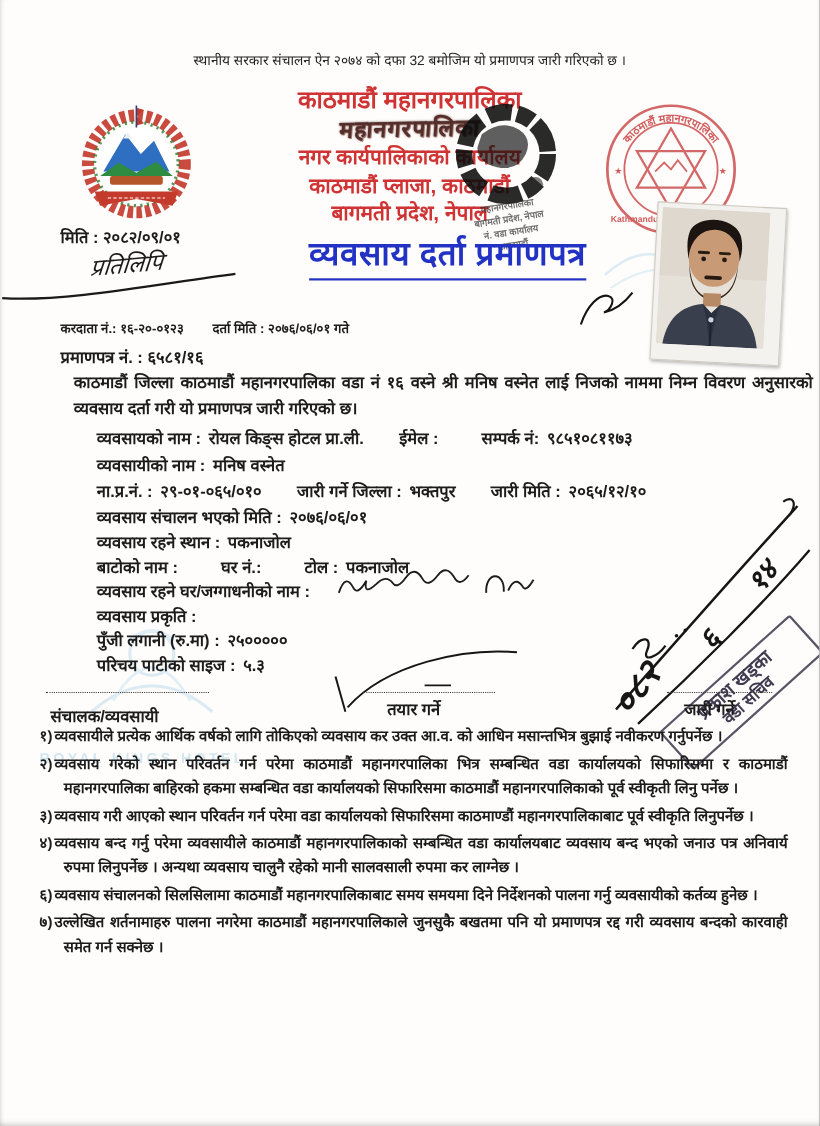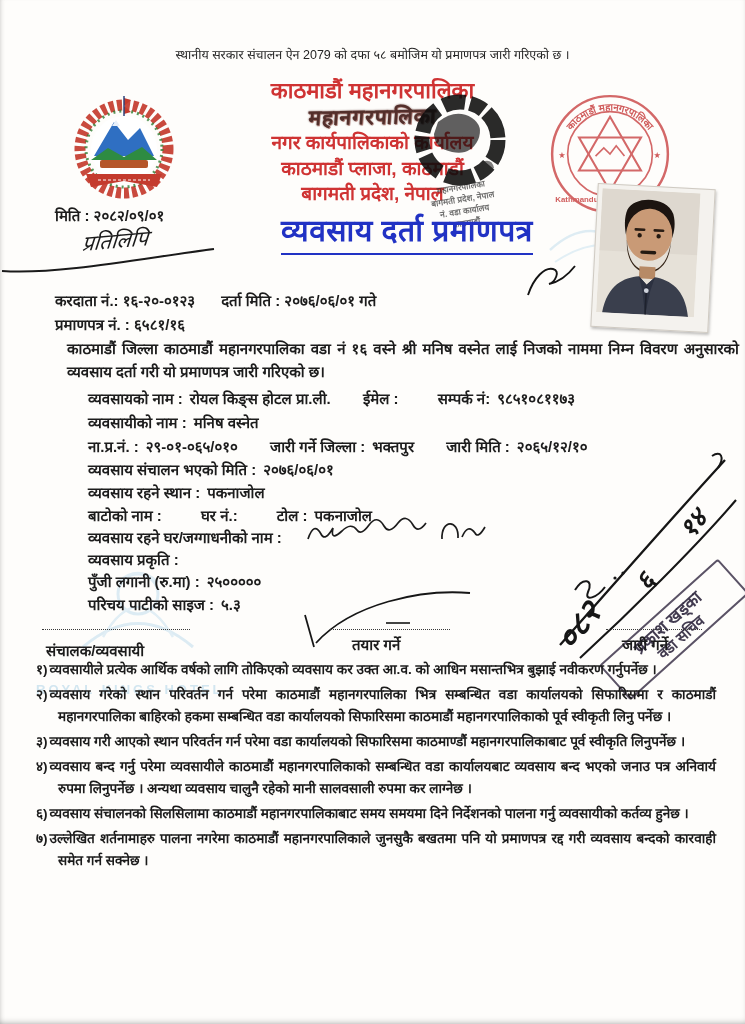--- a/index.html
+++ b/index.html
@@ -28,21 +28,21 @@
     top:209px;left:281px;font-size:30px;font-weight:bold;color:#2132c4;
     border-bottom:2.5px solid #2132c4;padding-bottom:3px;letter-spacing:.5px;
   }
   
   .dateline{top:205px;left:55px;font-size:15px;font-weight:600;text-align:center;}
   .hand-copy{
     top:226px;left:82px;font-size:21px;color:#1a1a1a;
     font-family:"DejaVu Serif","Liberation Serif",serif;font-style:italic;
     transform:rotate(-5deg) skewX(-10deg);
   }
-  .taxrow{top:290px;left:55px;font-size:15px;font-weight:600;}
+  .taxrow{top:290px;left:55px;font-size:12px;font-weight:600;}
   .taxrow .gap{display:inline-block;width:26px;}
   .certno{top:314px;left:55px;font-size:15px;font-weight:700;}
   .para{top:337px;left:42px;width:672px;font-size:15px;font-weight:600;line-height:1.55;text-align:justify;margin-left:25px;}
   
   .frow{left:88px;font-size:15px;font-weight:600;white-space:nowrap;}
   .frow .seg{margin-right:28px;}
   .frow .fvalue{margin-left:7px;}
   
   .dotline{border-top:1.6px dotted #3a3a3a;height:0;}
   .sig-label{font-size:15px;font-weight:bold;}
@@ -83,21 +83,21 @@
     <path d="M45,95 Q100,48 155,95" fill="none" stroke="#d7e9f2" stroke-width="3"></path>
     <path d="M65,85 Q100,25 135,85" fill="none" stroke="#dcecf4" stroke-width="2.5"></path>
     <path d="M80,30 q20,-18 40,0" fill="none" stroke="#dcecf4" stroke-width="2.5"></path>
   </svg>
   <div class="abs wm-text">ROYAL KINGS HOTEL</div>
   <svg class="abs" style="top:198px;left:545px;opacity:.8" width="135" height="75" viewBox="0 0 135 75">
     <path d="M5,52 Q40,20 72,42 T130,30" fill="none" stroke="#d7e9f2" stroke-width="2.4"></path>
     <path d="M10,64 Q52,36 82,54 T132,46" fill="none" stroke="#dcecf4" stroke-width="2"></path>
   </svg>
 
-  <div class="abs centerline intro">स्थानीय सरकार संचालन ऐन 2079 को दफा ५८ बमोजिम यो प्रमाणपत्र जारी गरिएको छ ।</div>
+  <div class="abs centerline intro">स्थानीय सरकार संचालन ऐन २०७४ को दफा 32 बमोजिम यो प्रमाणपत्र जारी गरिएको छ ।</div>
 
   <svg class="abs" style="top:94px;left:58px" width="132" height="112" viewBox="0 0 132 112">
     <circle cx="66" cy="55" r="44" fill="none" stroke="#c43b2e" stroke-width="11" stroke-dasharray="5 3" opacity=".92"></circle>
     <circle cx="66" cy="55" r="38" fill="none" stroke="#2e7d32" stroke-width="3" stroke-dasharray="2 4" opacity=".8"></circle>
     <circle cx="66" cy="55" r="33" fill="#ffffff"></circle>
     <path d="M66,12 l7,-6 -7,-2 z M66,12 l7,6 -7,2 z" fill="#c43b2e"></path>
     <line x1="66" y1="2" x2="66" y2="22" stroke="#30427a" stroke-width="1.5"></line>
     <polygon points="36,62 56,28 70,46 82,34 96,62" fill="#2f6fc2"></polygon>
     <polygon points="54,32 58,26 62,32" fill="#e8f0fa"></polygon>
     <polygon points="33,66 50,54 66,63 84,53 99,66" fill="#2e8b42"></polygon>

